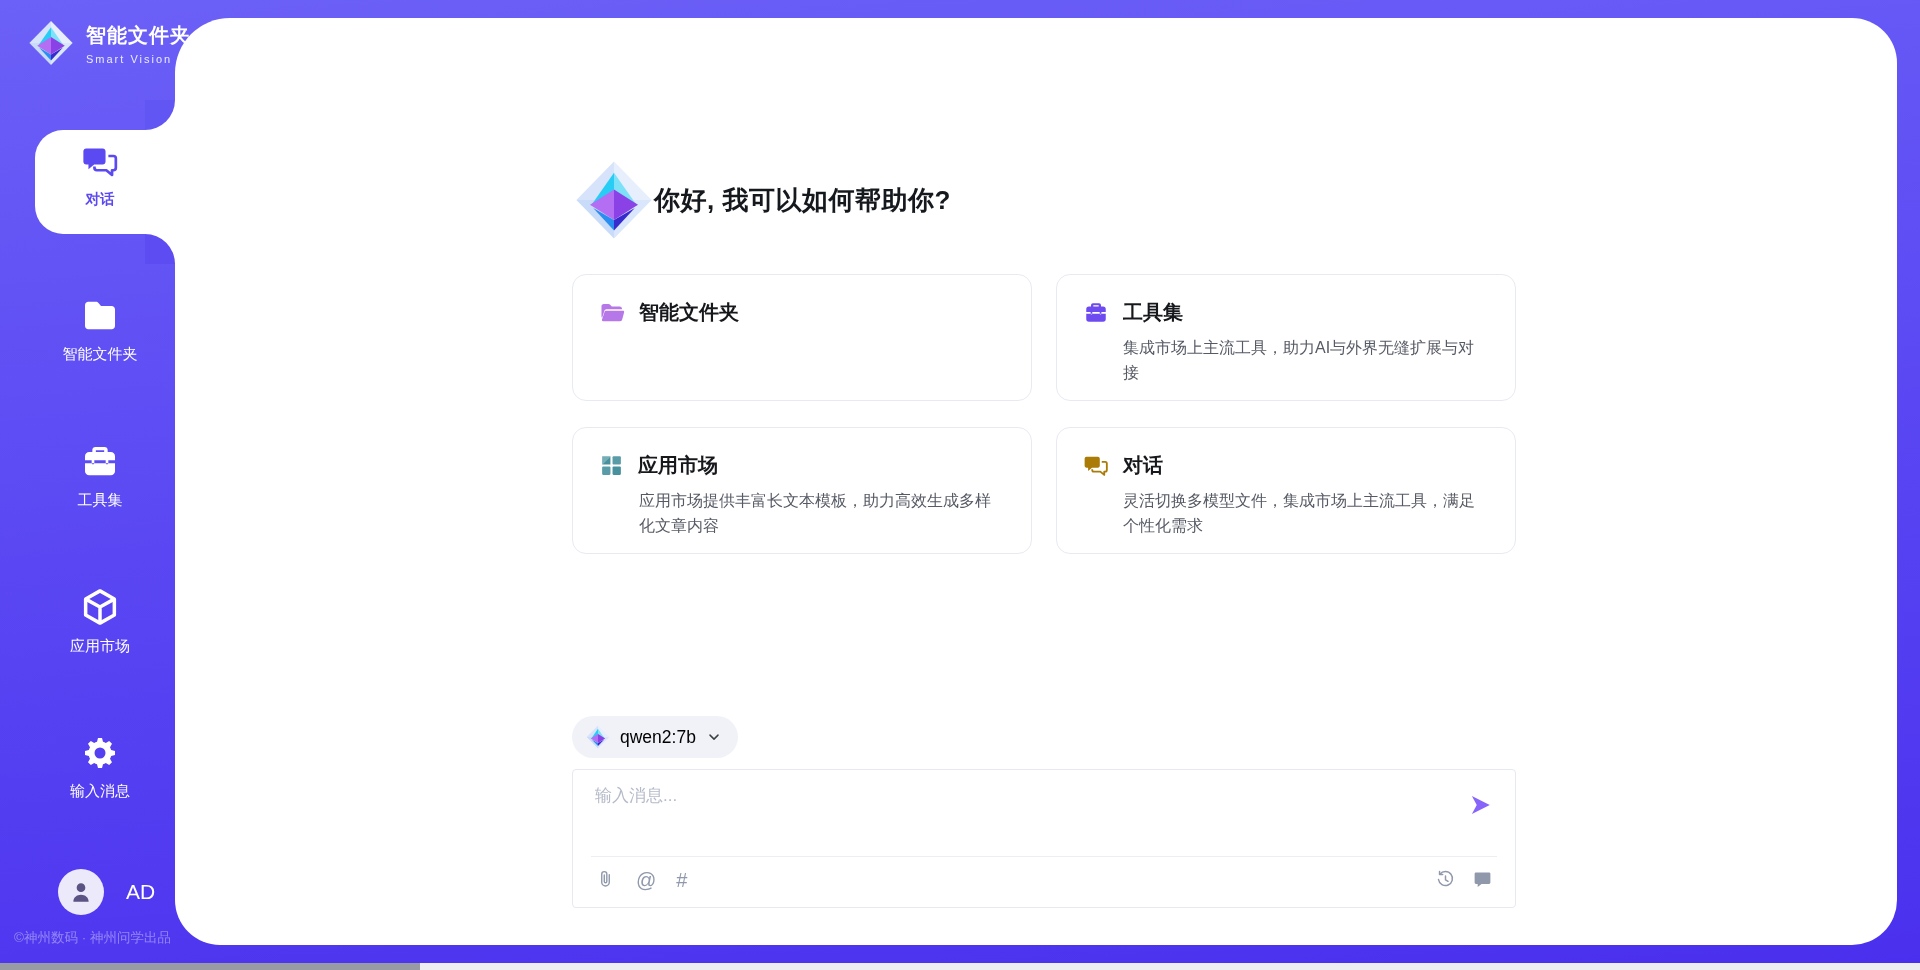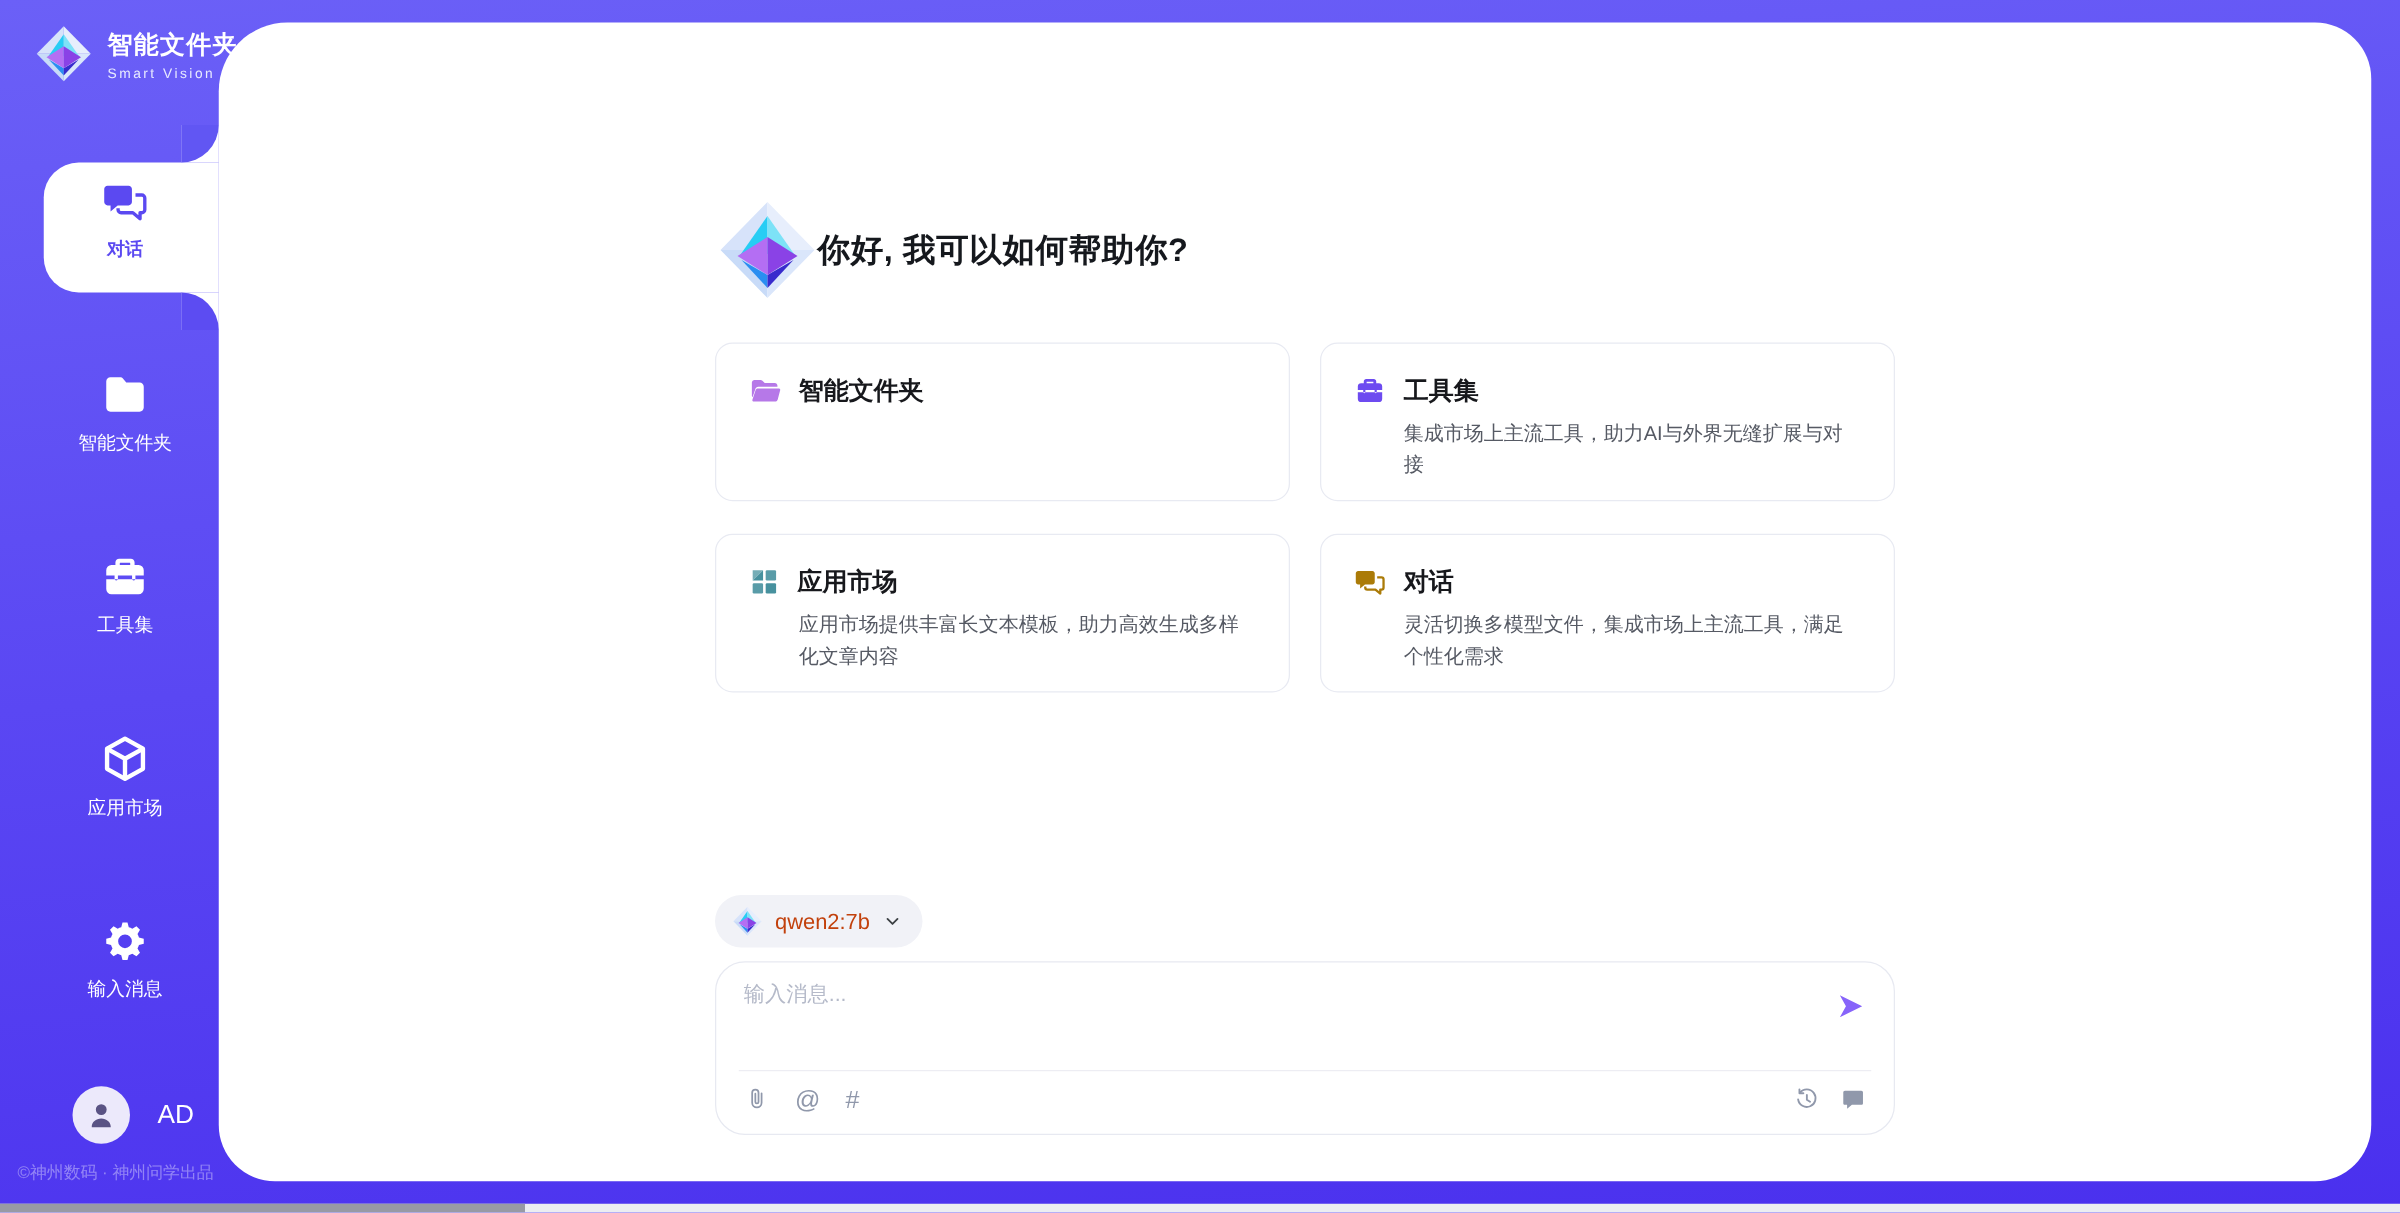--- a/index.html
+++ b/index.html
@@ -54,25 +54,25 @@
   .card { height:127px; background:#fff; border:1px solid #e8eaf2; border-radius:14px;
     padding:24px 26px 0 26px; cursor:pointer; }
   .card-head { display:flex; align-items:center; gap:14px; }
   .card-title { font-size:20px; font-weight:700; color:#17181c; }
   .card-desc { margin:10px 0 0 40px; font-size:16px; line-height:1.55; color:#565a64; }
 
   
   .model-pill { position:absolute; left:572px; top:716px; height:42px;
     display:inline-flex; align-items:center; gap:10px; padding:0 16px 0 14px;
     background:#f1f2f7; border-radius:21px; cursor:pointer; }
-  .model-label { font-size:17.5px; color:#c2410c; }
+  .model-label { font-size:17.5px; color:#000000; }
 
   
   .composer { position:absolute; left:572px; top:769px; width:944px; height:139px;
-    background:#fff; border:1px solid #e7e9f1; border-radius:24px; }
+    background:#fff; border:1px solid #e7e9f1; border-radius:4px; }
   .composer textarea {
     position:absolute; left:22px; top:14px; width:860px; height:64px;
     border:none; outline:none; resize:none; font-family:inherit;
     font-size:17px; color:#3a3f4b; background:transparent; }
   .composer textarea::placeholder { color:#b5bac9; }
   .send-btn { position:absolute; right:22px; top:22px; color:#8764fa; cursor:pointer; }
   .composer-divider { position:absolute; left:18px; right:18px; top:86px; border-top:1px solid #ededf3; }
   .tool-row-left { position:absolute; left:22px; top:99px; display:flex; align-items:center; gap:20px; color:#9098ab; }
   .tool-row-right { position:absolute; right:22px; top:99px; display:flex; align-items:center; gap:16px; color:#9098ab; }
   .glyph-btn { font-size:20px; line-height:1; cursor:pointer; color:#9098ab; }

